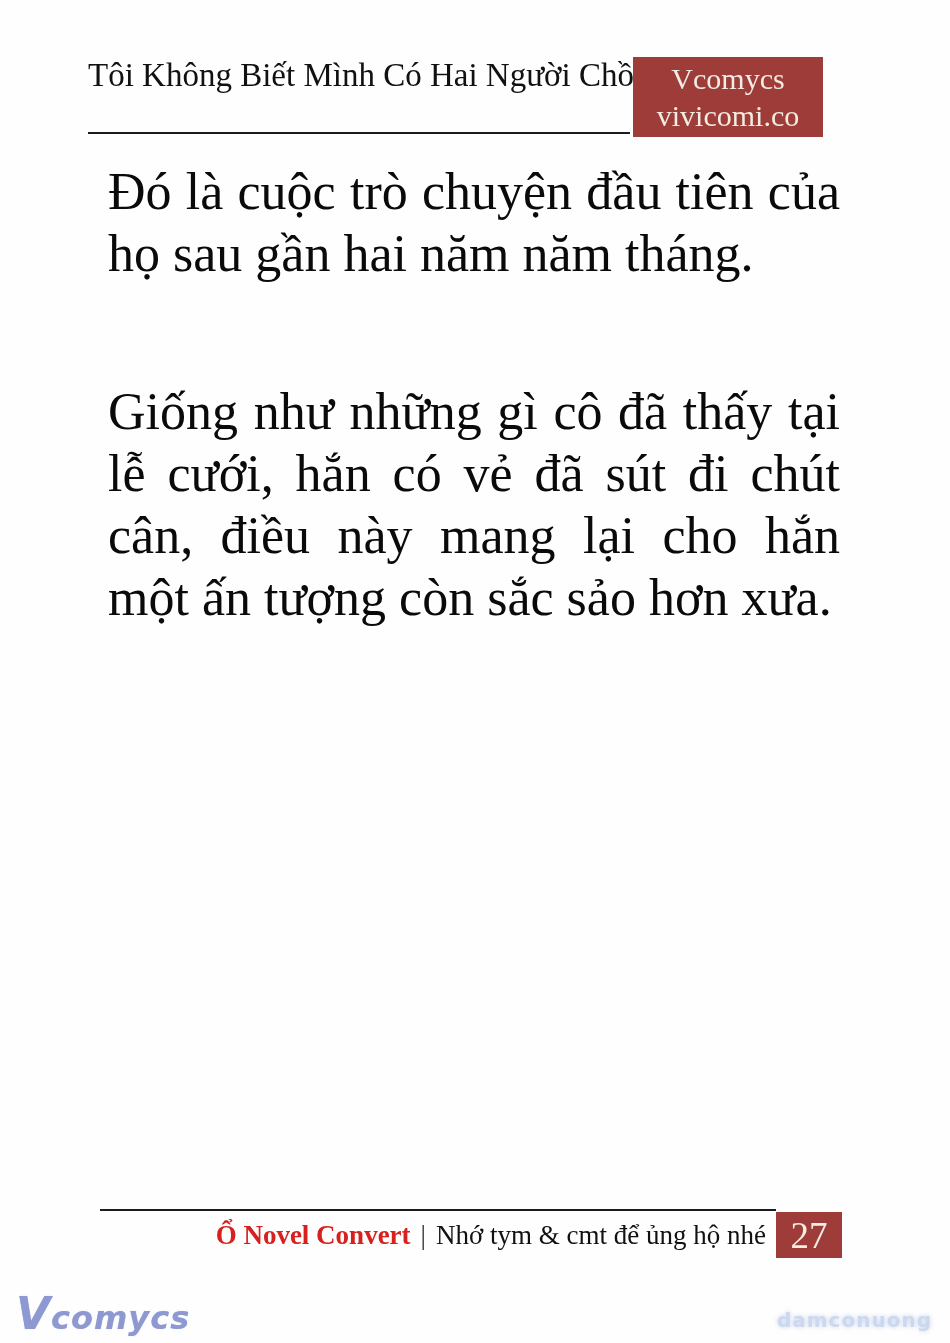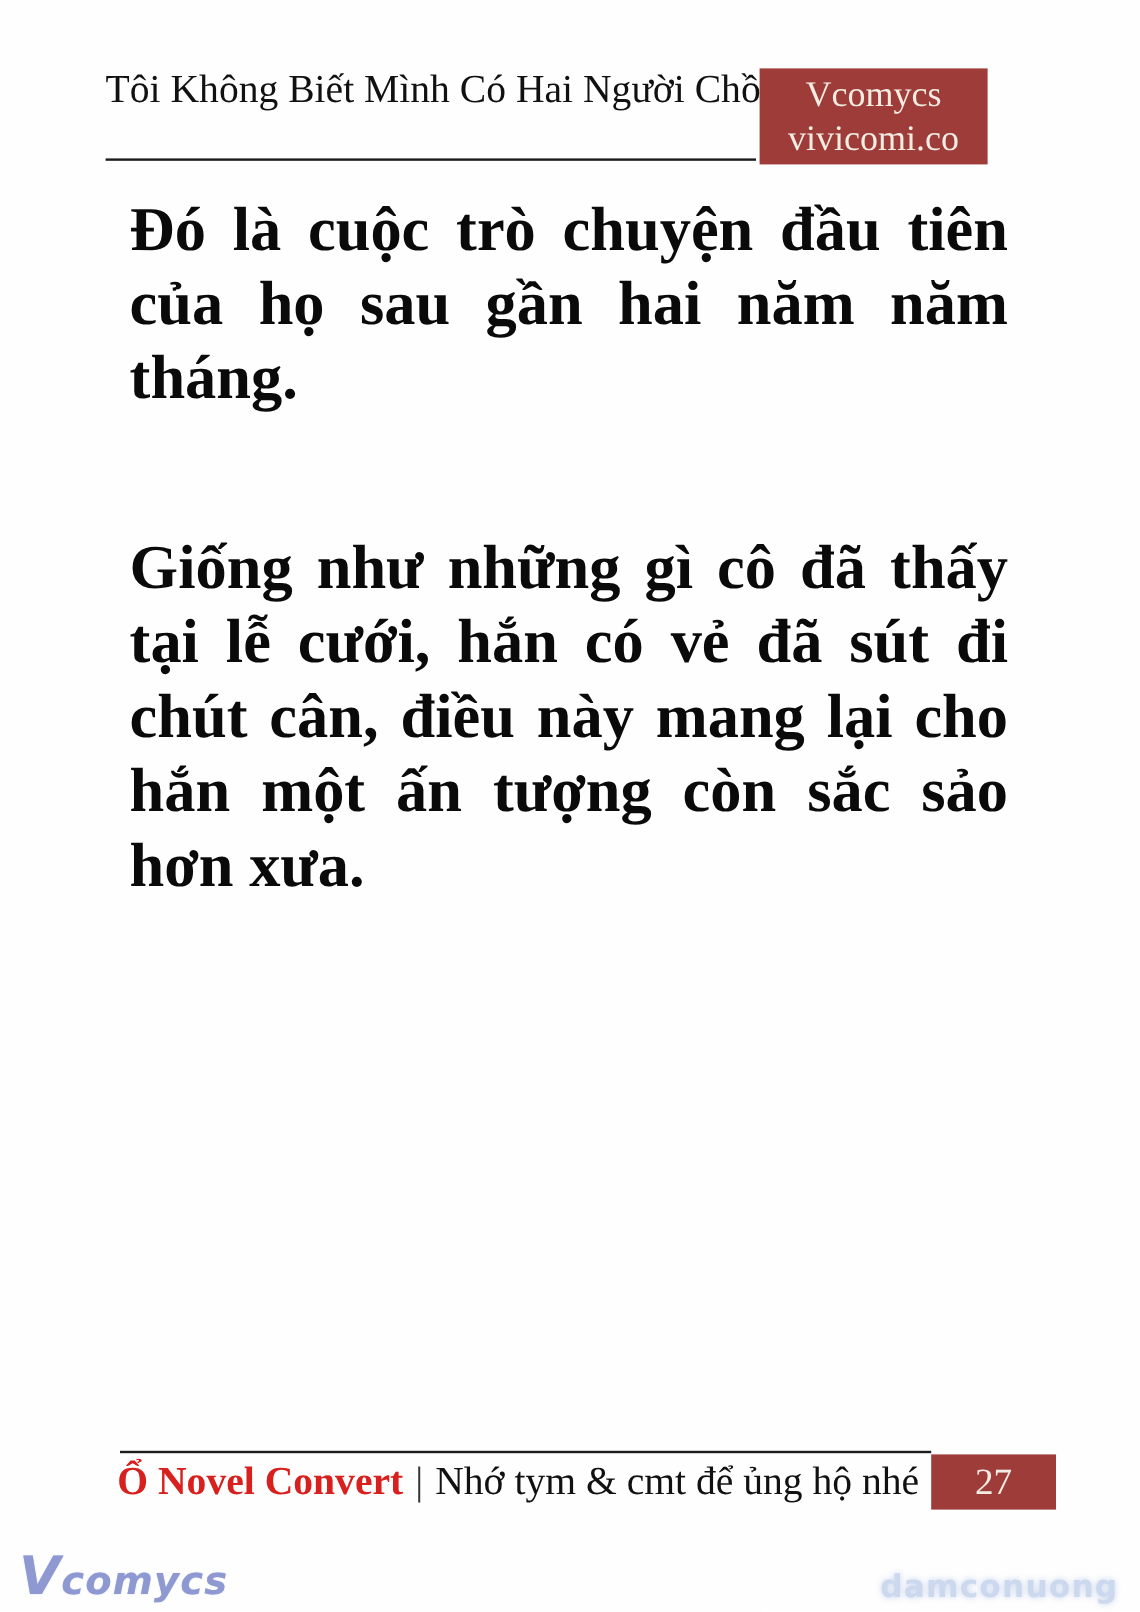--- a/index.html
+++ b/index.html
@@ -60,66 +60,65 @@
     top: 161px;
     width: 732px;
     font-size: 52px;
     line-height: 62px;
     color: #0a0a0a;
     text-align: justify;
   }
   .content p {
     margin: 0 0 96px 0;
     padding: 0;
-    font-weight: bold;
   }
 
   
   .footer-rule {
     position: absolute;
     left: 100px;
     top: 1209px;
     width: 676px;
     height: 2px;
     background: #1c1c1c;
   }
   .footer-line {
     position: absolute;
     left: 100px;
     top: 1212px;
     width: 666px;
     height: 46px;
     display: flex;
     align-items: center;
     justify-content: flex-end;
-    font-size: 33px;
+    font-size: 27px;
     color: #111111;
     white-space: nowrap;
   }
   .footer-brand {
     font-weight: bold;
     color: #d8201e;
   }
   .footer-separator {
     margin: 0 10px;
     color: #333333;
     font-weight: normal;
   }
   .footer-badge {
     position: absolute;
     left: 776px;
     top: 1212px;
-    width: 104px;
+    width: 66px;
     height: 46px;
     background: #9e3c39;
     color: #f2ece2;
     display: flex;
     align-items: center;
     justify-content: center;
-    font-size: 31px;
+    font-size: 37px;
   }
 
   
   .logo-watermark {
     position: absolute;
     left: 16px;
     top: 1288px;
     font-family: "DejaVu Sans", sans-serif;
     font-style: italic;
     font-weight: bold;
@@ -130,21 +129,21 @@
   }
   .logo-watermark::first-letter {
     font-size: 44px;
   }
   .site-watermark {
     position: absolute;
     right: 18px;
     top: 1308px;
     font-family: "DejaVu Sans", sans-serif;
     font-weight: bold;
-    font-size: 26px;
+    font-size: 20px;
     letter-spacing: 1px;
     color: #ccd8ee;
     text-shadow: 0 0 5px rgba(190, 205, 235, 0.9);
   }
 </style>
 </head>
 <body>
 
 <div class="page">
 

